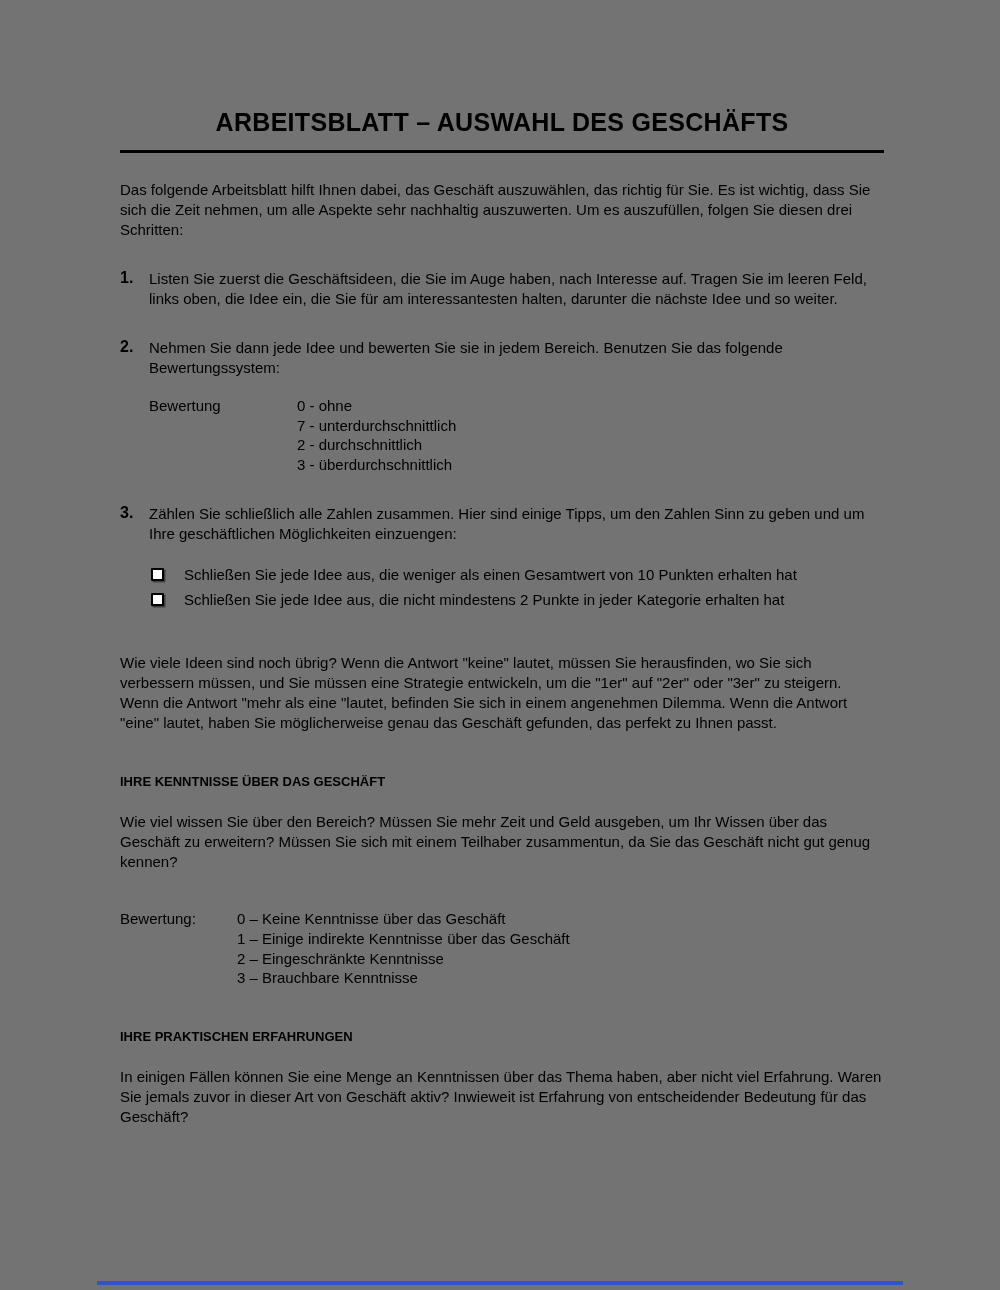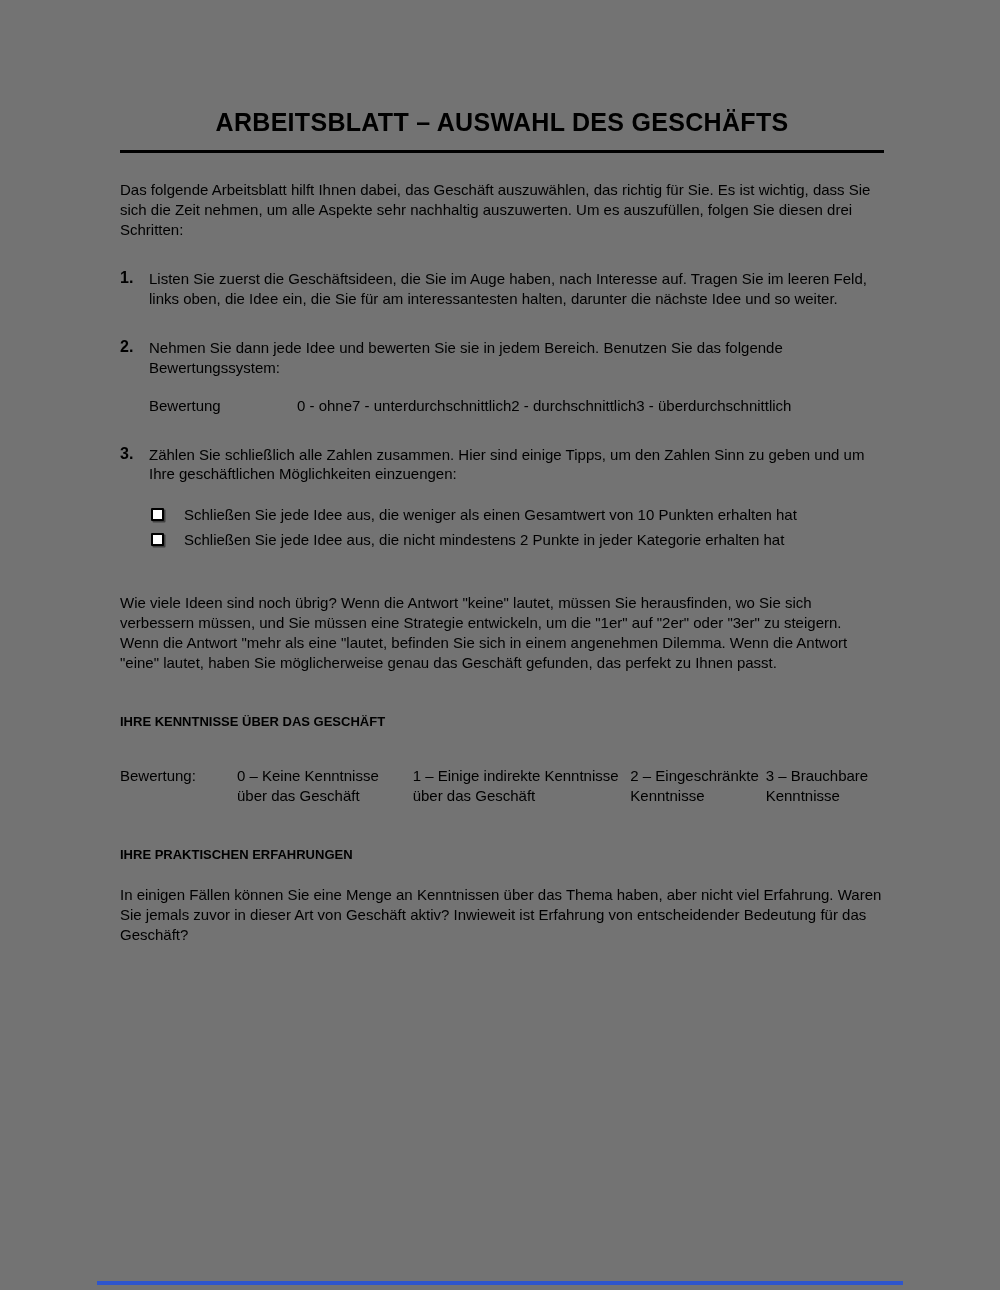--- a/index.html
+++ b/index.html
@@ -42,21 +42,21 @@
   .step { display: flex; margin-top: 29px; }
   .step-num { font-weight: bold; width: 29px; flex: none; }
   .step-text { flex: 1; }
 
   .rating-scale {
     display: flex;
     margin-top: 18px;
     margin-left: 29px;
   }
   .rating-scale .rating-label { width: 148px; flex: none; }
-  .rating-items { display: flex; }
+  .rating-items { display: flex; flex-direction: column; }
 
   .tips { margin-top: 21px; margin-left: 31px; }
   .tip { display: flex; align-items: flex-start; margin-bottom: 5px; gap: 8px; }
   .checkbox {
     flex: none;
     width: 13px;
     height: 13px;
     border: 2px solid #000;
     border-radius: 1px;
     margin: 3px 12px 0 0;
@@ -131,20 +131,21 @@
       </div>
       <div class="tip">
         <span class="checkbox"></span>
         <span class="tip-text">Schließen Sie jede Idee aus, die nicht mindestens 2 Punkte in jeder Kategorie erhalten hat</span>
       </div>
     </div>
 
     <p class="para remaining">Wie viele Ideen sind noch übrig? Wenn die Antwort "keine" lautet, müssen Sie herausfinden, wo Sie sich verbessern müssen, und Sie müssen eine Strategie entwickeln, um die "1er" auf "2er" oder "3er" zu steigern. Wenn die Antwort "mehr als eine "lautet, befinden Sie sich in einem angenehmen Dilemma. Wenn die Antwort "eine" lautet, haben Sie möglicherweise genau das Geschäft gefunden, das perfekt zu Ihnen passt.</p>
 
     <h2 class="section-heading">IHRE KENNTNISSE ÜBER DAS GESCHÄFT</h2>
+    <p class="para">Wie viel wissen Sie über den Bereich? Müssen Sie mehr Zeit und Geld ausgeben, um Ihr Wissen über das Geschäft zu erweitern? Müssen Sie sich mit einem Teilhaber zusammentun, da Sie das Geschäft nicht gut genug kennen?</p>
 
     <div class="rating-scale-2">
       <span class="rating-label">Bewertung:</span>
       <div class="rating-items">
         <span class="rating-item">0 – Keine Kenntnisse über das Geschäft</span>
         <span class="rating-item">1 – Einige indirekte Kenntnisse über das Geschäft</span>
         <span class="rating-item">2 – Eingeschränkte Kenntnisse</span>
         <span class="rating-item">3 – Brauchbare Kenntnisse</span>
       </div>
     </div>

